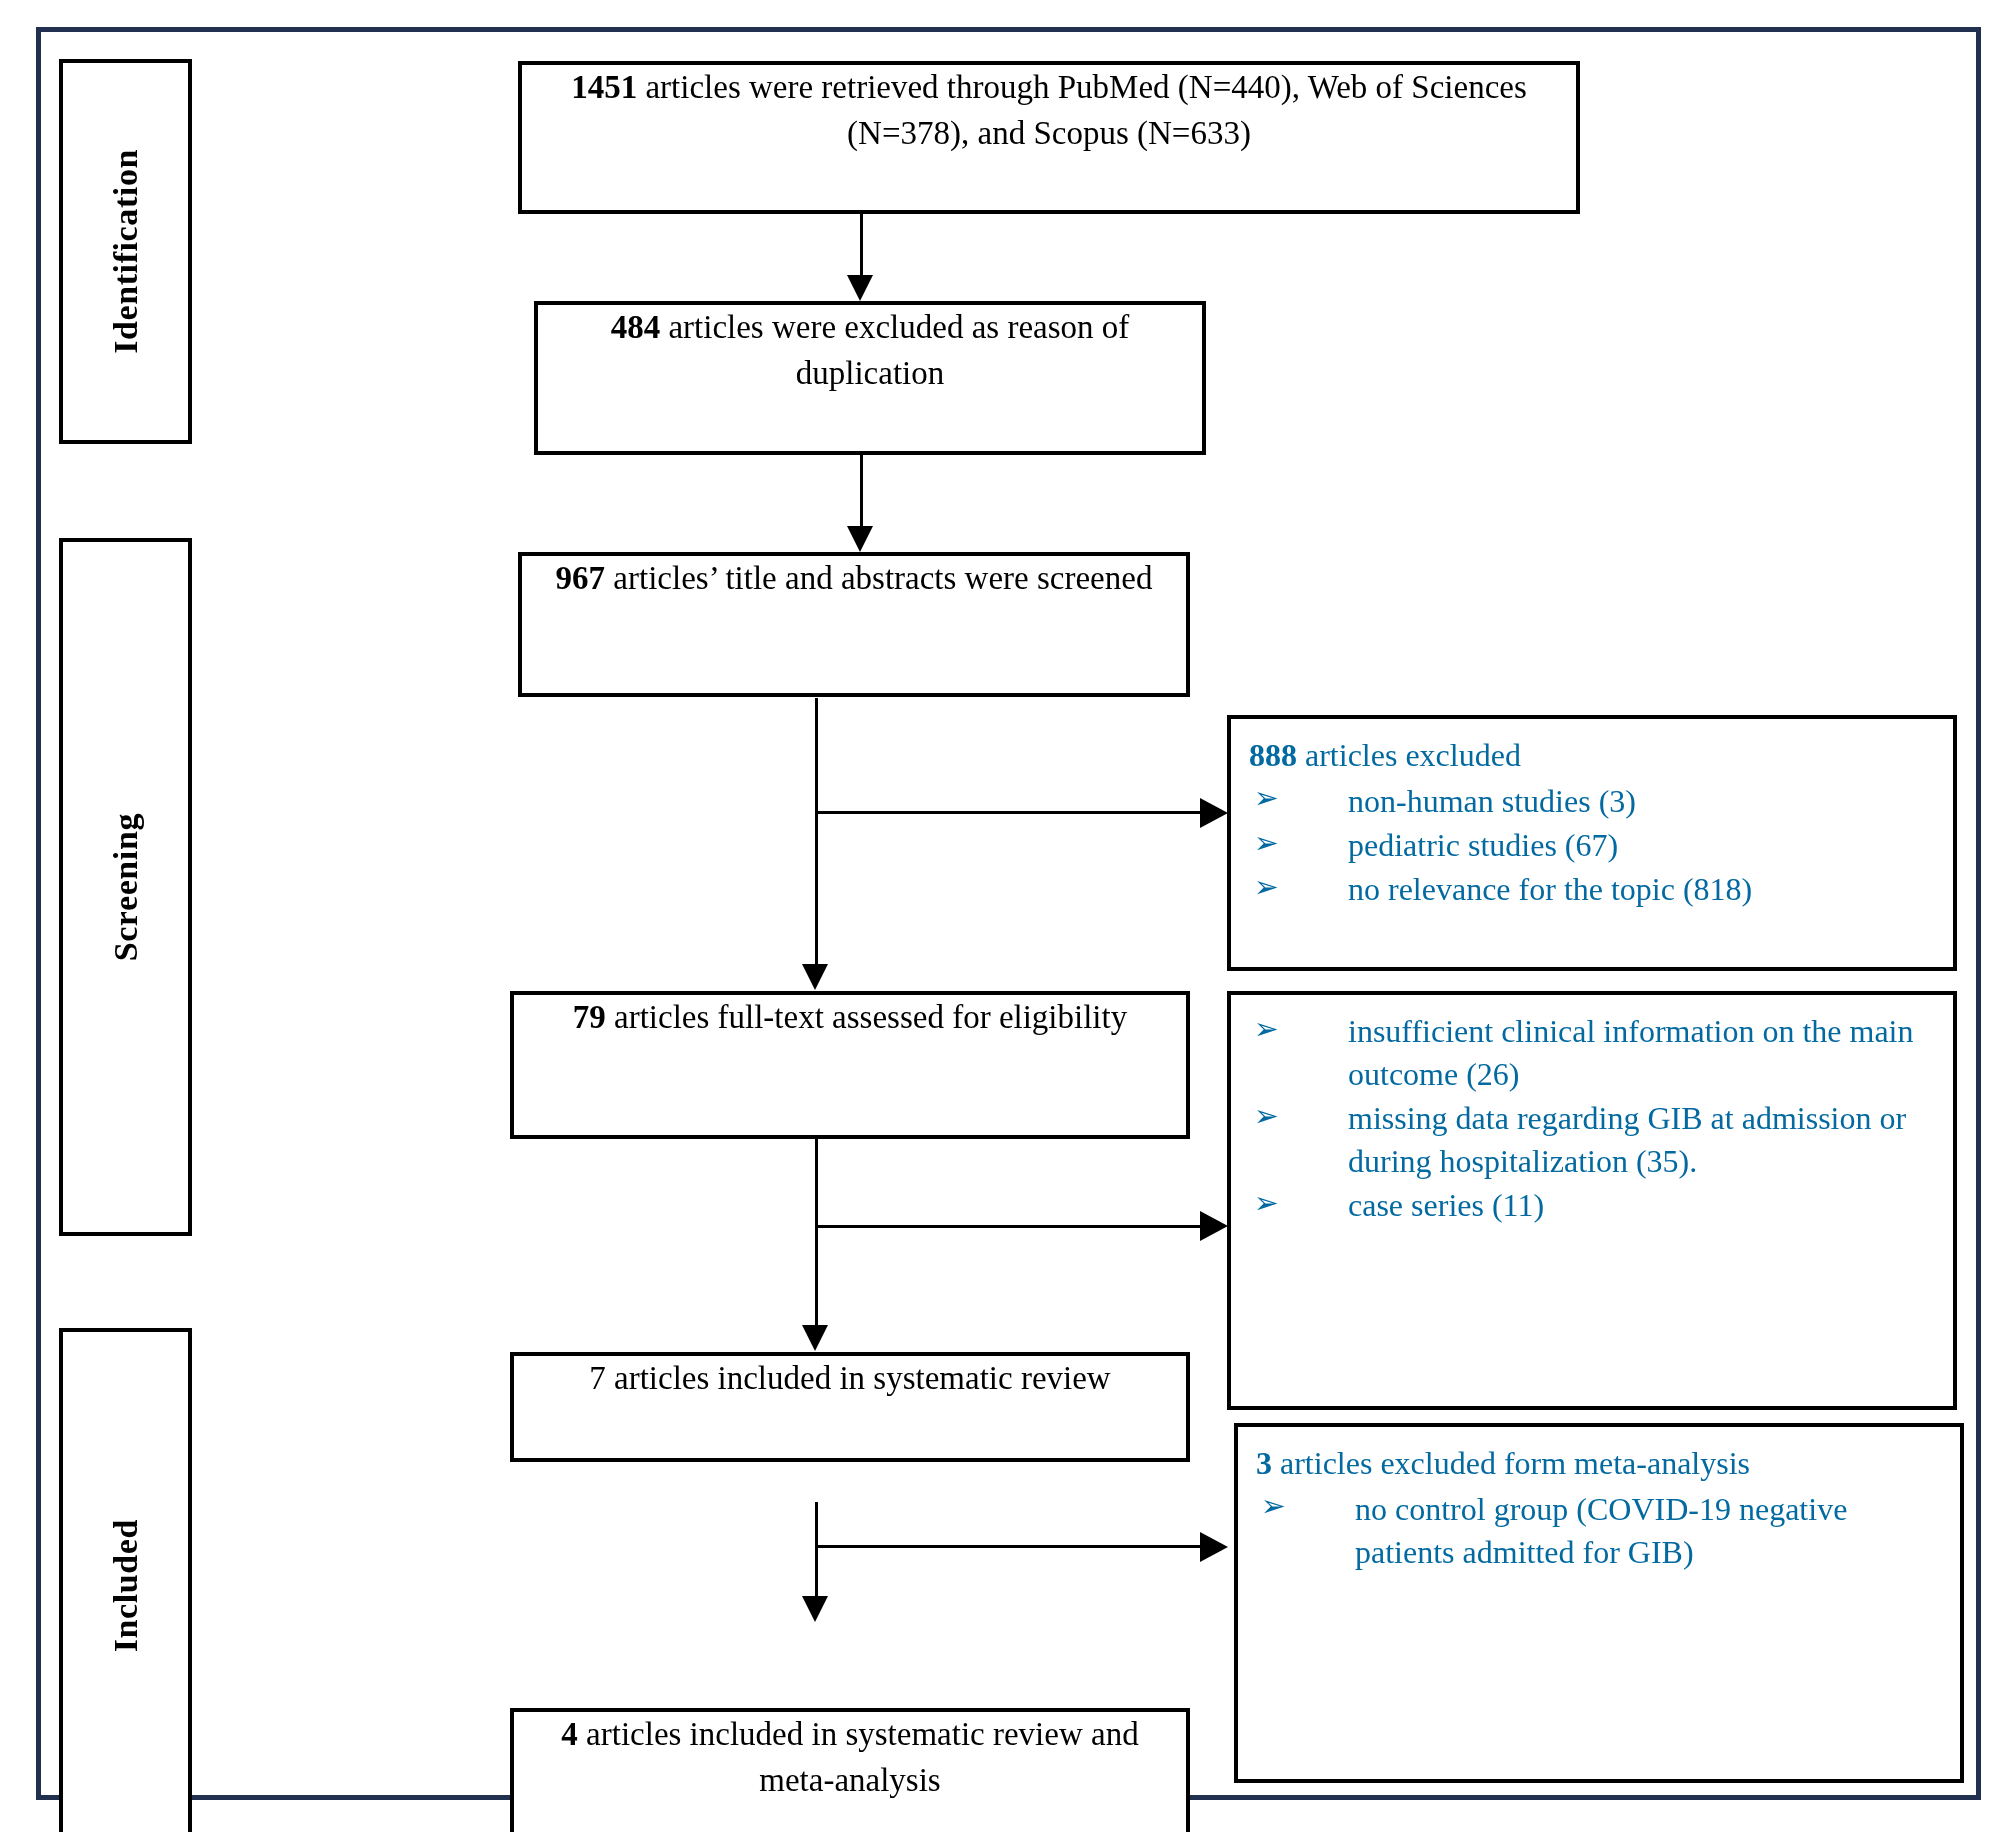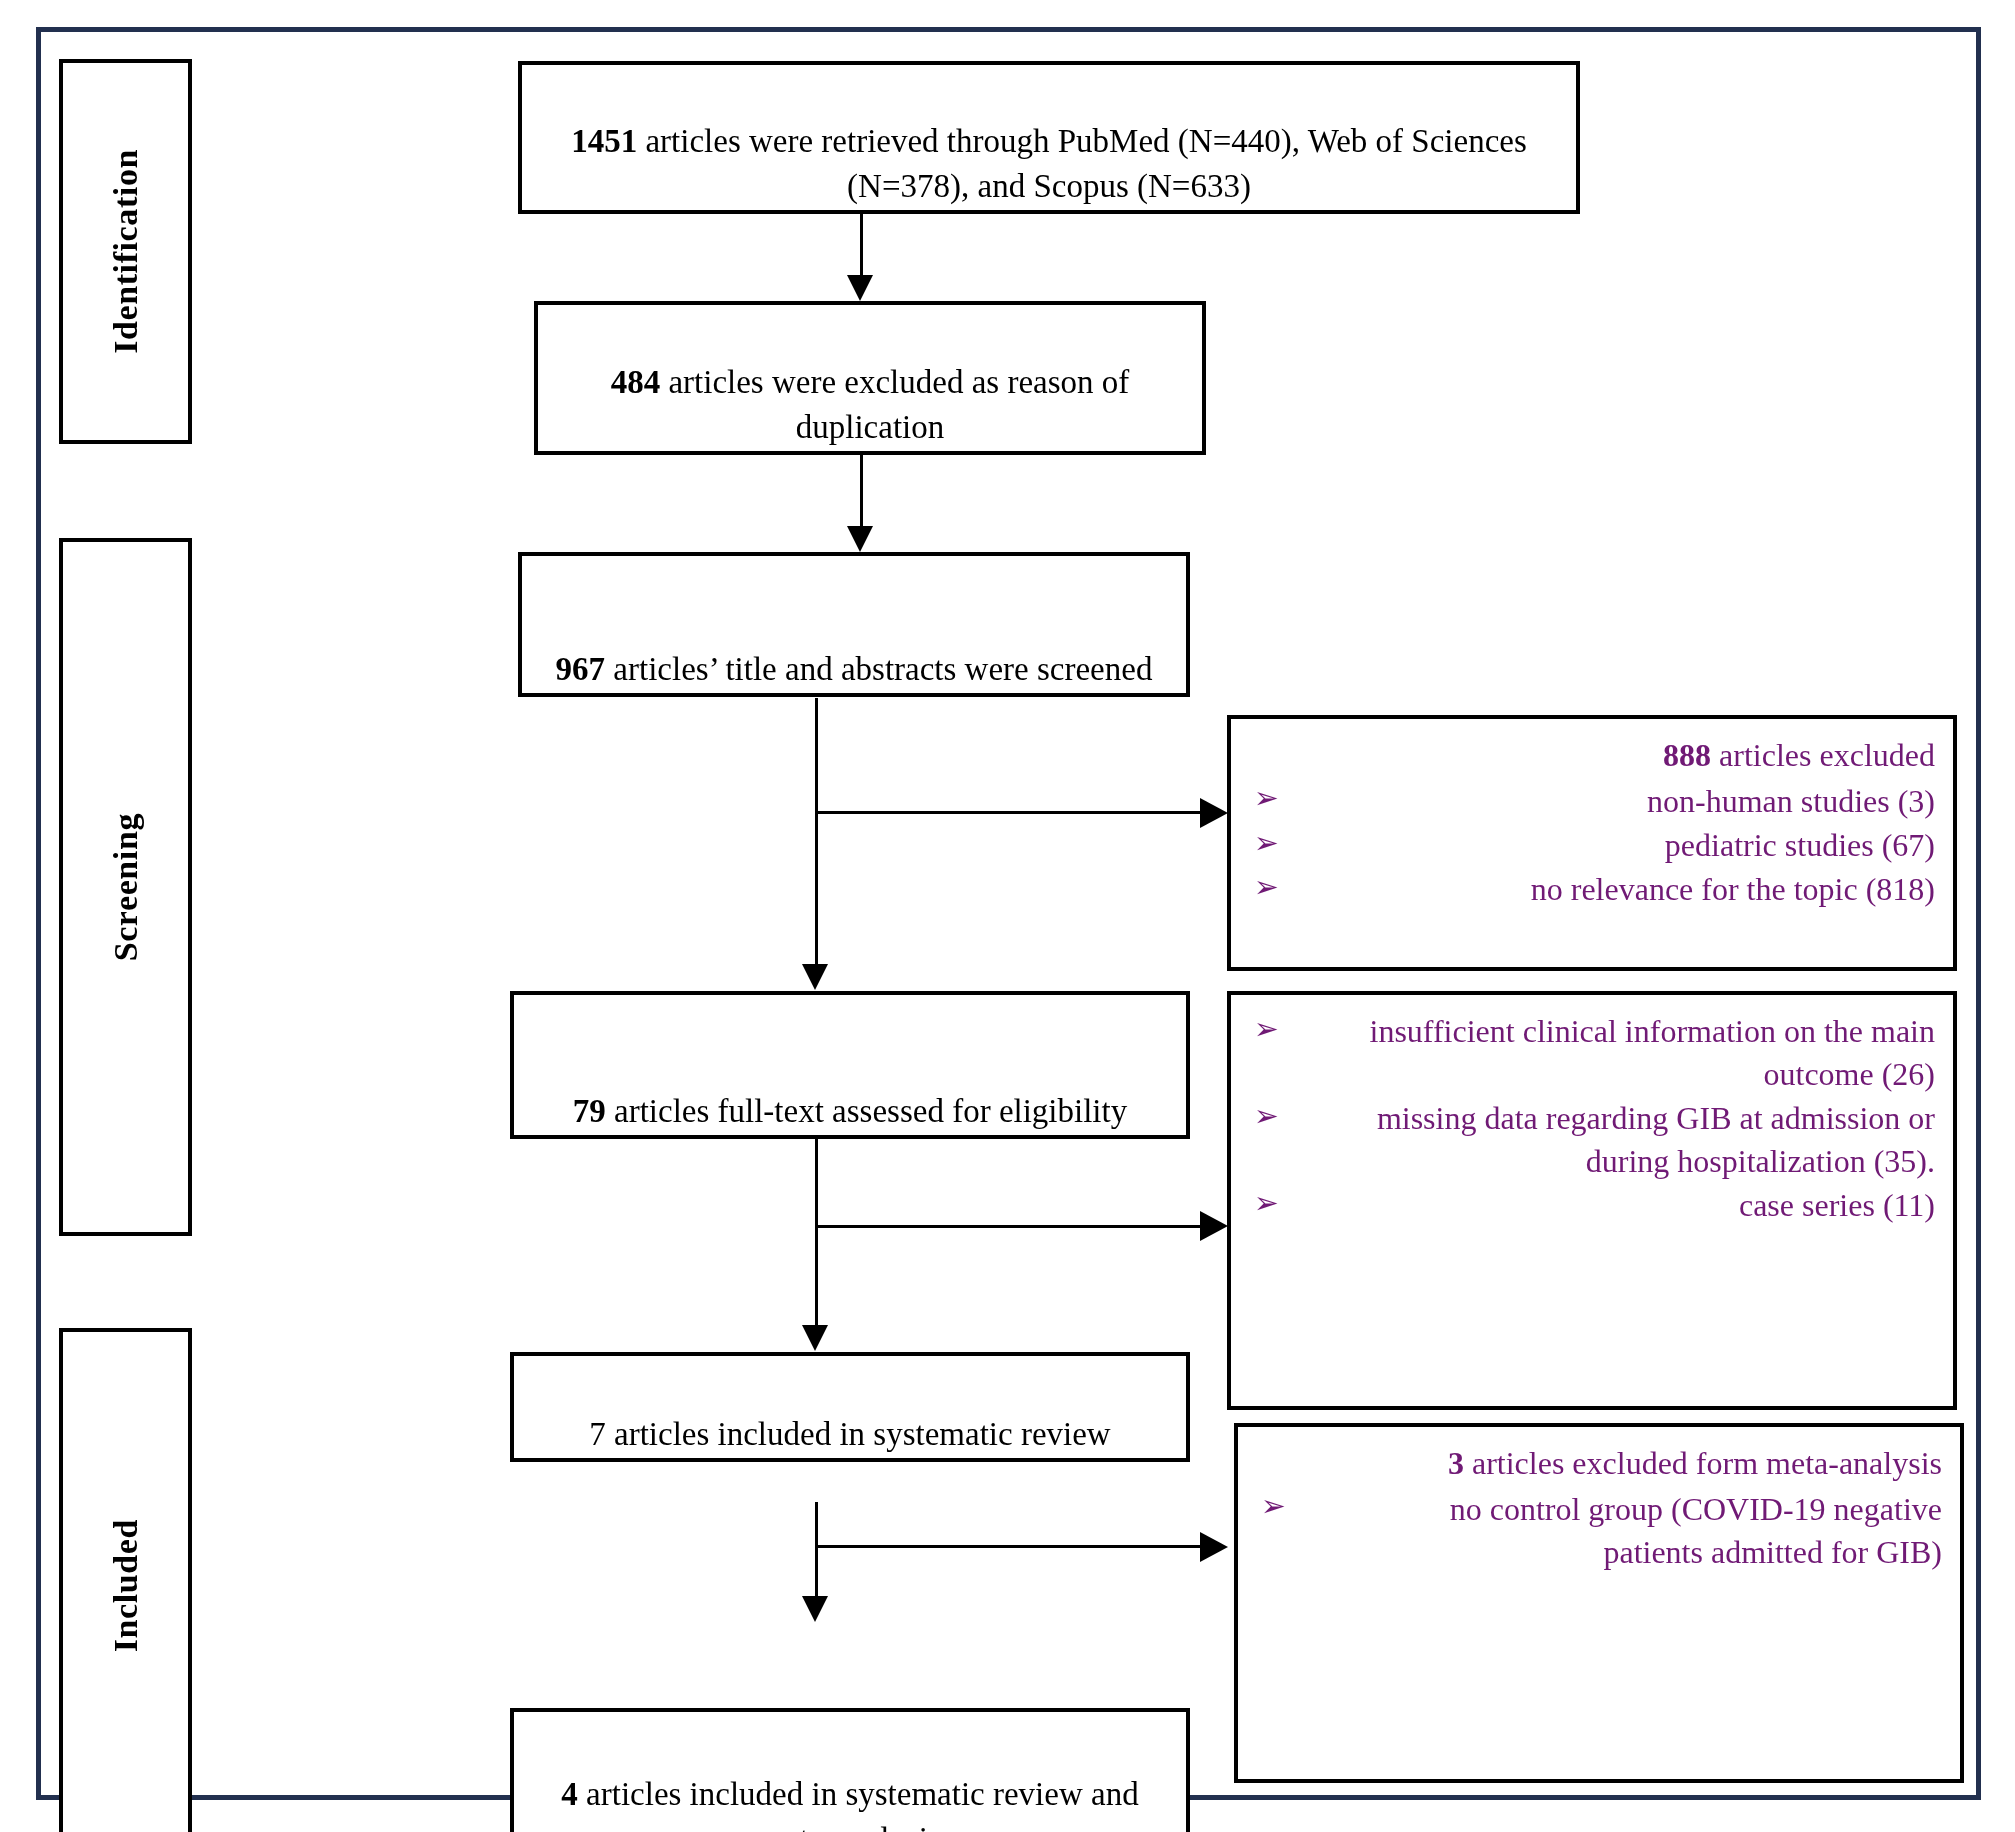--- a/index.html
+++ b/index.html
@@ -19,21 +19,21 @@
     border:5.3px solid #22304f;
     box-sizing:border-box;
   }
   
   .box{
     position:absolute;
     box-sizing:border-box;
     border:4.1px solid #000000;
     background:#ffffff;
     display:flex;
-    align-items:flex-end;
+    align-items:flex-start;
     justify-content:center;
     text-align:center;
     font-size:33px;
     line-height:1.38;
     color:#000;
   }
   .box .inner{padding:0 22.5px;}
   .box b{font-weight:700;}
   
   .stage-box{
@@ -56,22 +56,22 @@
   }
   
   .excl-box{
     position:absolute;
     box-sizing:border-box;
     border:4.1px solid #000000;
     background:#ffffff;
     padding:15.4px 18px 10.7px 18px;
     font-size:32px;
     line-height:1.34;
-    color:#701a75;
-    text-align:right;
+    color:#0369a1;
+    text-align:left;
   }
   .excl-head{font-weight:400;margin-bottom:2.4px;}
   .excl-head b{font-weight:700;}
   .excl-list{list-style:none;margin:0;padding:0;}
   .excl-list li{
     position:relative;
     padding-left:99px;
     margin-bottom:1.2px;
   }
   .excl-list li .bullet{

